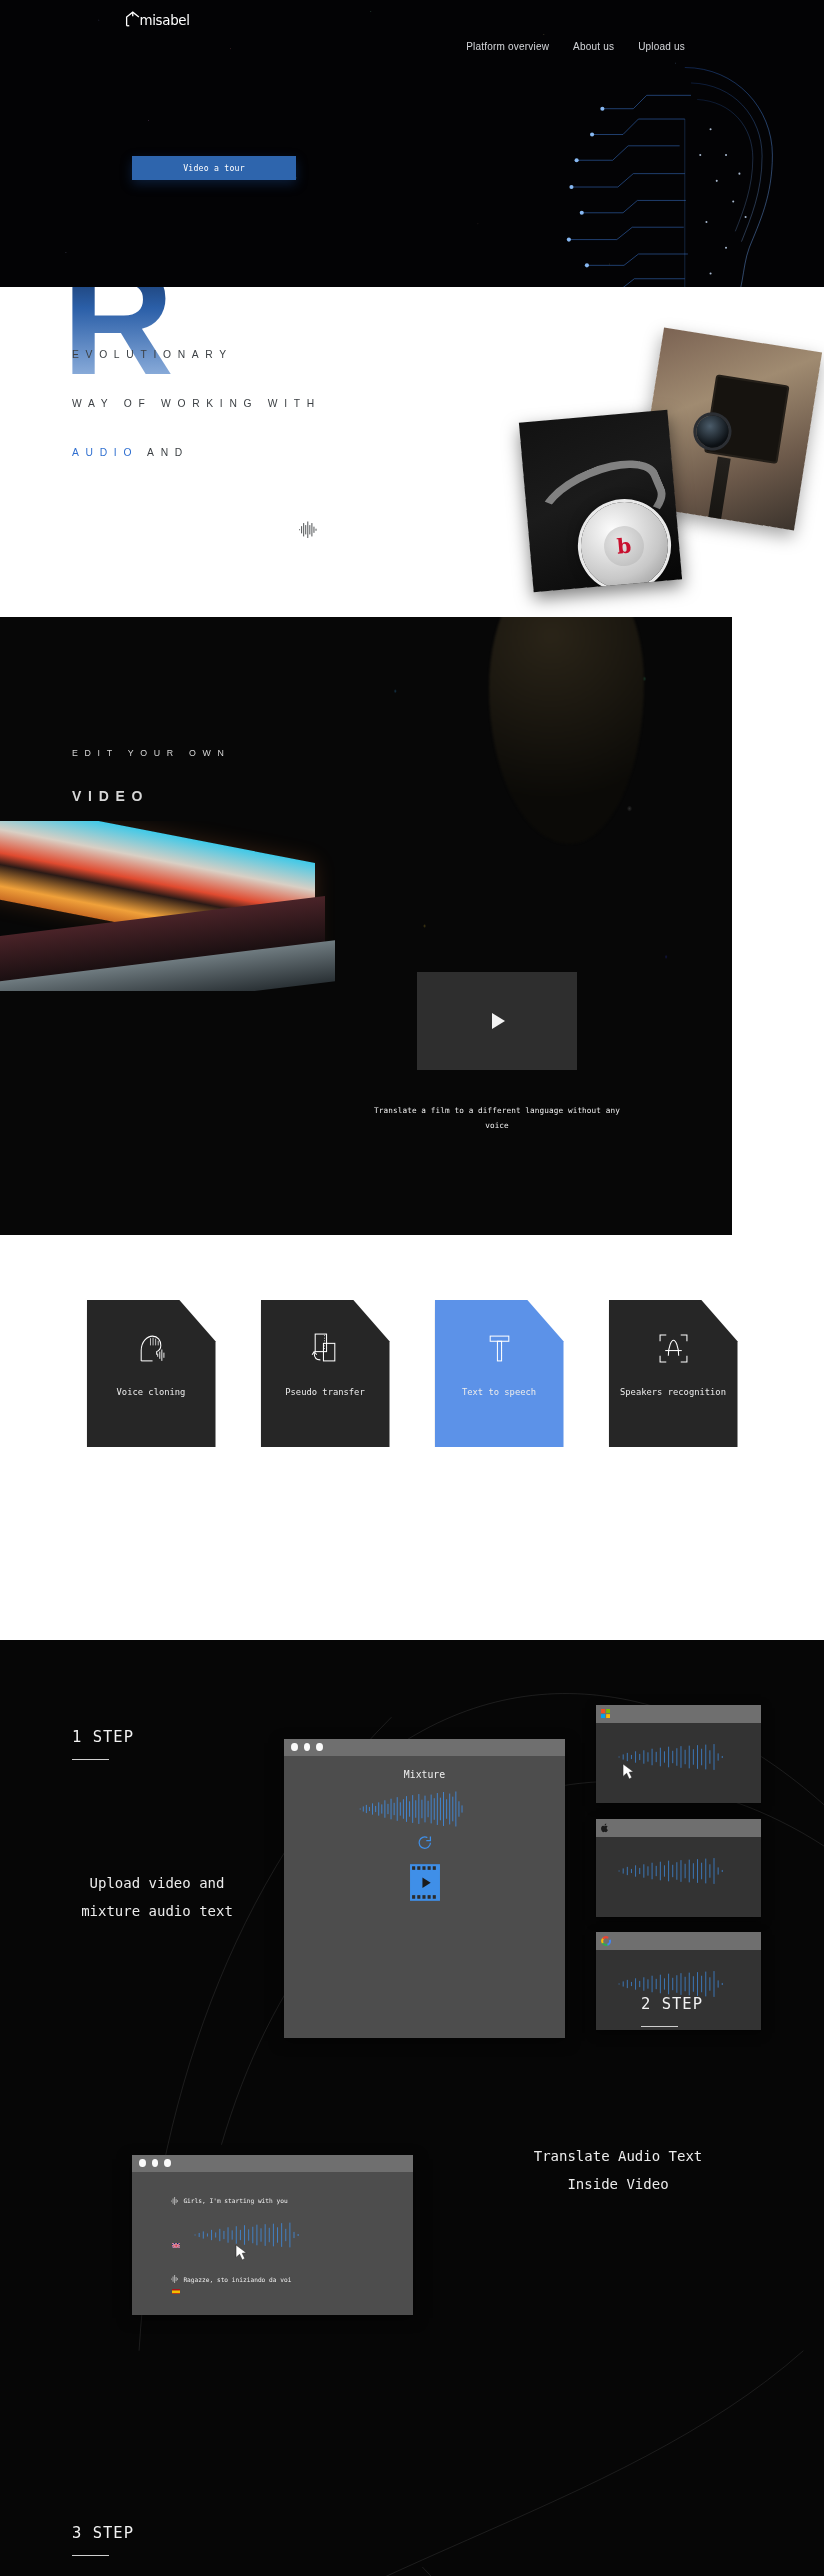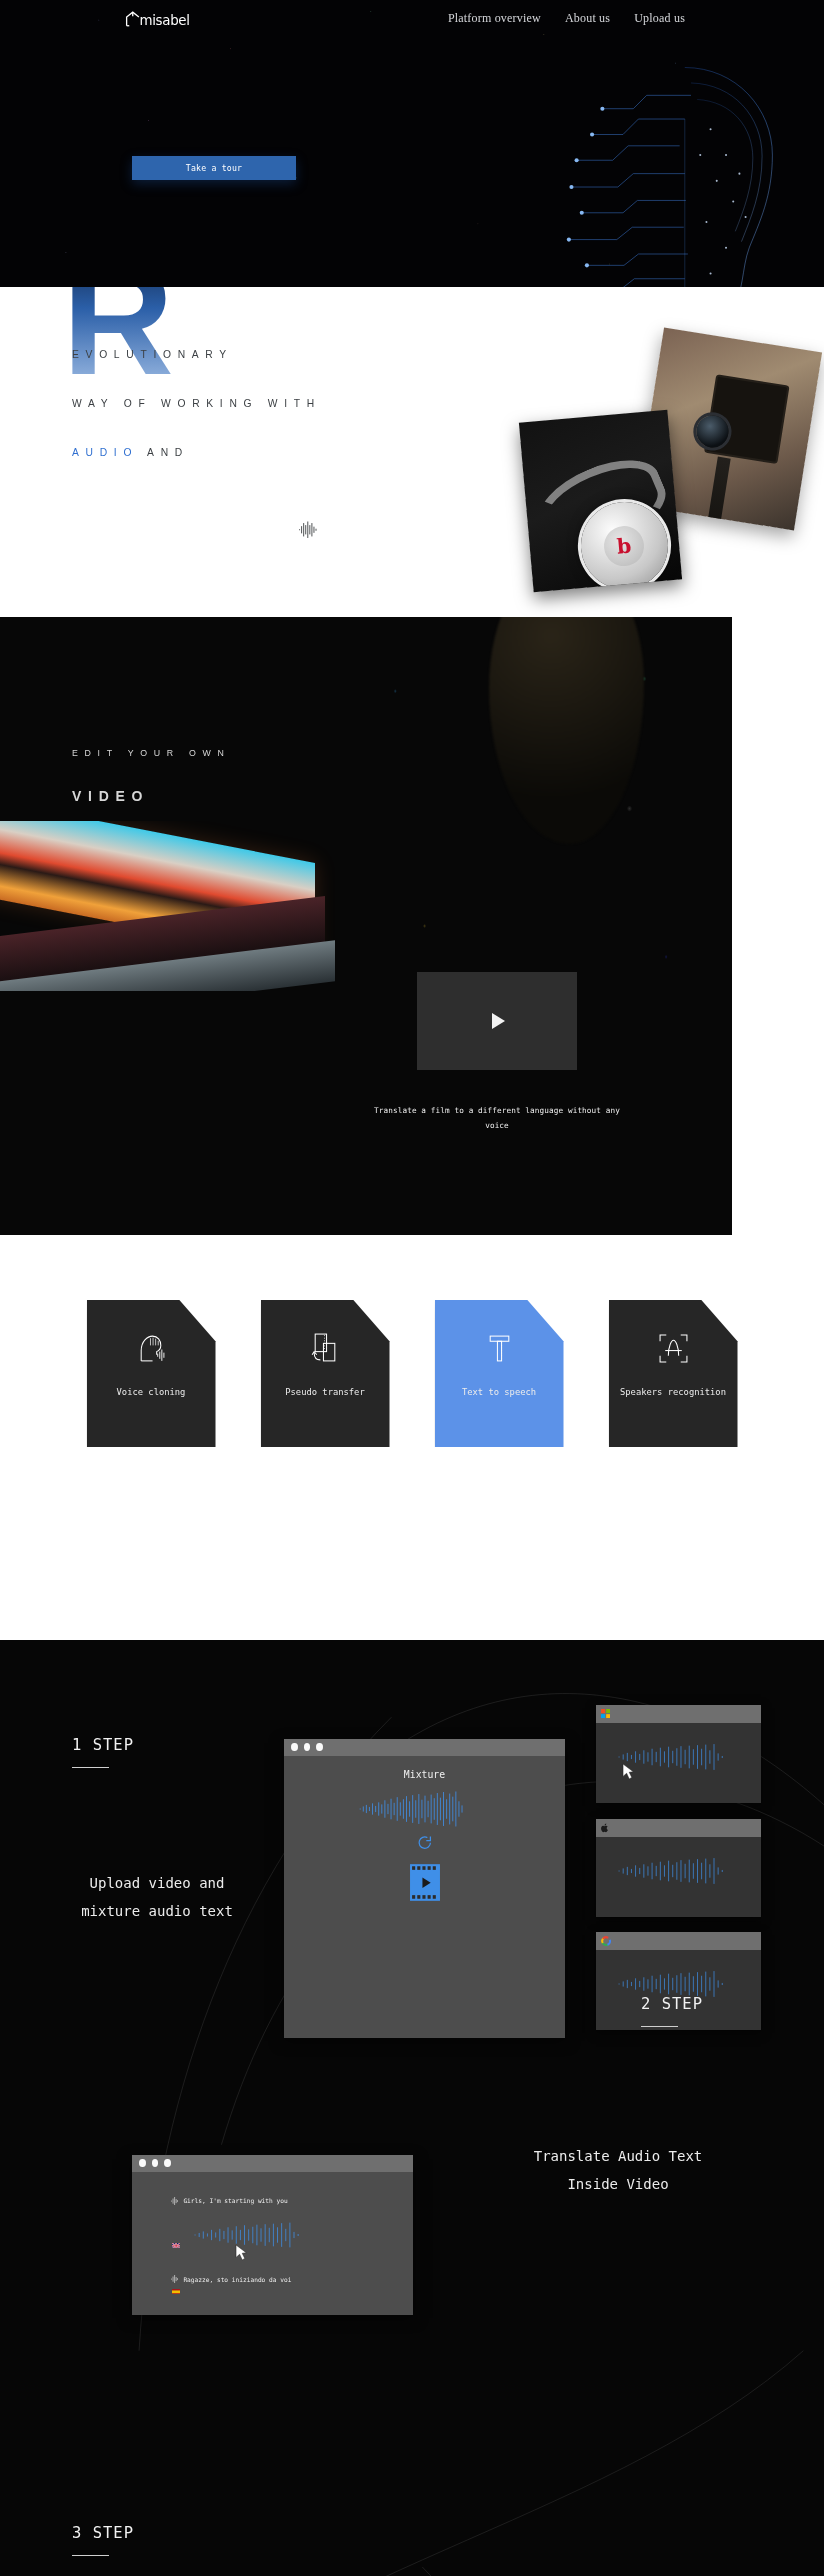--- a/index.html
+++ b/index.html
@@ -46,23 +46,24 @@
     position:absolute; left:124px; top:7.2px;
     display:flex; align-items:flex-end; height:20.6px;
   }
   .logo-mark { width:17.5px; height:17.5px; }
   .logo-text {
     font-size:13.4px; letter-spacing:-0.3px; color:#fff;
     font-family:"DejaVu Sans", sans-serif; line-height:1; margin-left:-2.1px;
   }
   .nav { position:absolute; right:139px; top:11.3px; display:flex; gap:24px; }
   .nav a {
-    color:#e4e6ea; font-size:12px; letter-spacing:0.2px;
-    text-decoration:none; font-family:Liberation Serif, serif;
+    color:#e4e6ea; font-size:10px; letter-spacing:0.2px;
+    text-decoration:none; font-family:Liberation Sans, sans-serif;
     opacity:.92;
+    margin-top:30px;
   }
   .hero-copy { position:absolute; left:0; top:129px; width:428px; text-align:center; }
   .hero-title {
     font-size:19px; font-weight:400; line-height:1.75;
     letter-spacing:0.3px; color:#e9e9e9;
     font-family:"Liberation Sans", sans-serif;
   }
   .hero-title .accent { color:#2f6fd0; }
   .btn-tour {
     display:block; margin:27px auto 0; width:164px; height:24px;
@@ -316,21 +317,21 @@
         <span class="logo-text">misabel</span>
       </div>
       <nav class="nav">
         <a href="#">Platform overview</a>
         <a href="#">About us</a>
         <a href="#">Upload us</a>
       </nav>
     </div>
 
     <div class="hero-copy">
-      <button class="btn-tour">Take a tour</button>
+      <button class="btn-tour">Video a tour</button>
     </div>
   </section>
 
   <section class="revo">
     <div class="bigR">R</div>
     <div class="revo-lines">
       <div class="revo-line">EVOLUTIONARY</div>
       <div class="revo-line">WAY OF WORKING WITH</div>
       <div class="revo-line blue"><span class="b">AUDIO</span><span> AND</span></div>
     </div>
@@ -467,21 +468,21 @@
       <g fill="none" stroke="#6a6a2e" stroke-width="1" opacity=".4">
         <ellipse cx="30" cy="3695" rx="66" ry="108"></ellipse>
       </g>
       <g fill="none" stroke="#8a1f2f" stroke-width="1.4" stroke-dasharray="4 7" opacity=".6">
         <path d="M900 1845 L1600 1980"></path>
         <path d="M900 1845 L1490 2290"></path>
         <path d="M1600 1980 L1490 2290"></path>
       </g>
     </svg>
 
-    <div class="step-head" style="left:72px; top:96px;">
+    <div class="step-head" style="left:72px; top:88px;">
       <div class="num">1 STEP</div>
       <div class="rule"></div>
     </div>
     <div class="step-desc" style="left:77px; top:229px; width:160px;">Upload video and mixture audio text</div>
 
     <div class="win" style="left:254px; top:99px; width:281px; height:299px;margin-left:30px;">
       <div class="win-bar">
         <span class="dot"></span>
         <span class="dot"></span>
         <span class="dot"></span>

